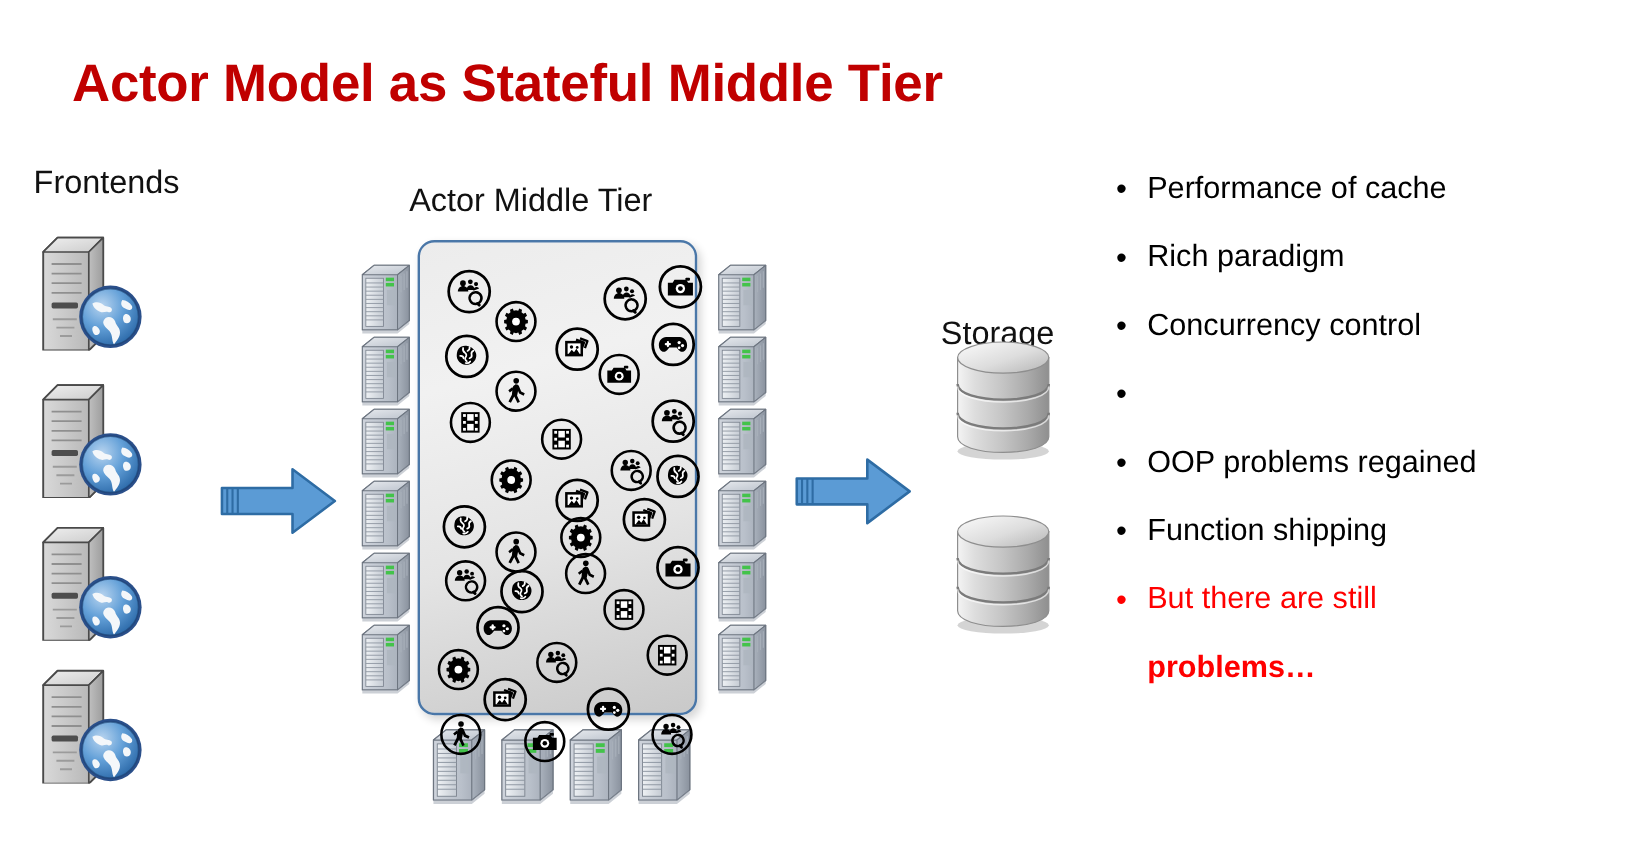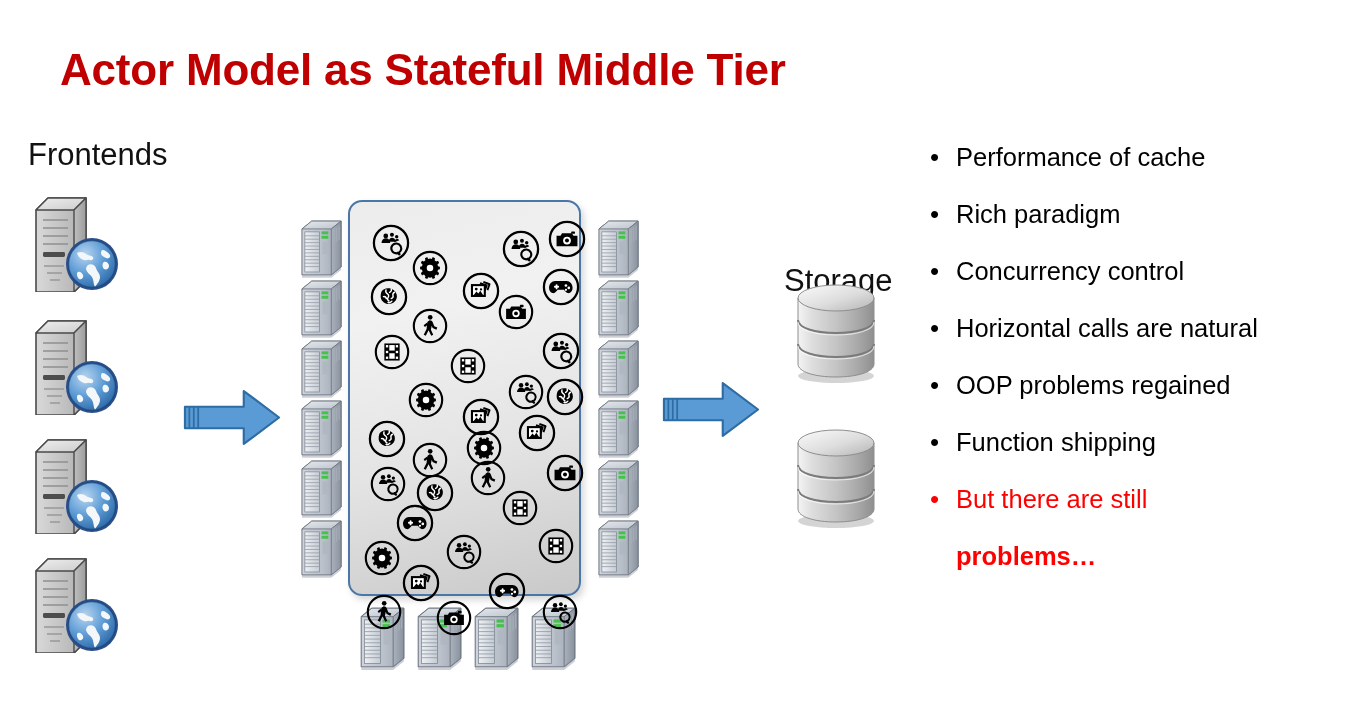--- a/index.html
+++ b/index.html
@@ -28,21 +28,21 @@
     font-size: 44px;
     line-height: 1.15;
     color: #C00000;
     white-space: nowrap;
     letter-spacing: -0.2px;
   }
 
   
   .caption {
     position: absolute;
-    font-size: 31px;
+    font-size: 27px;
     color: #111111;
     white-space: nowrap;
   }
   #caption-frontends { left: 28px;  top: 137px; }
   #caption-middle    { left: 341px; top: 152px; }
   #caption-storage   { left: 784px; top: 236px; margin-top: 27px; }
 
   
   .webserver {
     position: absolute;
@@ -397,20 +397,21 @@
       <svg class="ws-globe" viewBox="0 0 56 56">
           <use href="#sym-globe"></use>
         </svg>
     </div>
   </div>
 
   <svg class="flow-arrow" viewBox="0 0 100 62" style="left:183px; top:387px; width:98px; height:61px;">
     <use href="#sym-flow-arrow"></use>
   </svg>
 
+  <div id="caption-middle" class="caption">Actor Middle Tier</div>
 
   <div>
     <svg class="rackserver" viewBox="0 0 46 62" style="left:299px; top:218px; width:45px; height:61px;">
         <use href="#sym-rackserver"></use>
       </svg>
     <svg class="rackserver" viewBox="0 0 46 62" style="left:299px; top:278px; width:45px; height:61px;">
         <use href="#sym-rackserver"></use>
       </svg>
     <svg class="rackserver" viewBox="0 0 46 62" style="left:299px; top:338px; width:45px; height:61px;">
         <use href="#sym-rackserver"></use>
@@ -590,21 +591,20 @@
       <div class="bullet-row">
         <span class="bullet-dot">•</span>
         <span class="bullet-text">Rich paradigm</span>
       </div>
       <div class="bullet-row">
         <span class="bullet-dot">•</span>
         <span class="bullet-text">Concurrency control</span>
       </div>
       <div class="bullet-row">
         <span class="bullet-dot">•</span>
-        <span class="bullet-text">Horizontal calls are natural</span>
       </div>
       <div class="bullet-row">
         <span class="bullet-dot">•</span>
         <span class="bullet-text">OOP problems regained</span>
       </div>
       <div class="bullet-row">
         <span class="bullet-dot">•</span>
         <span class="bullet-text">Function shipping</span>
       </div>
       <div class="bullet-row red">

